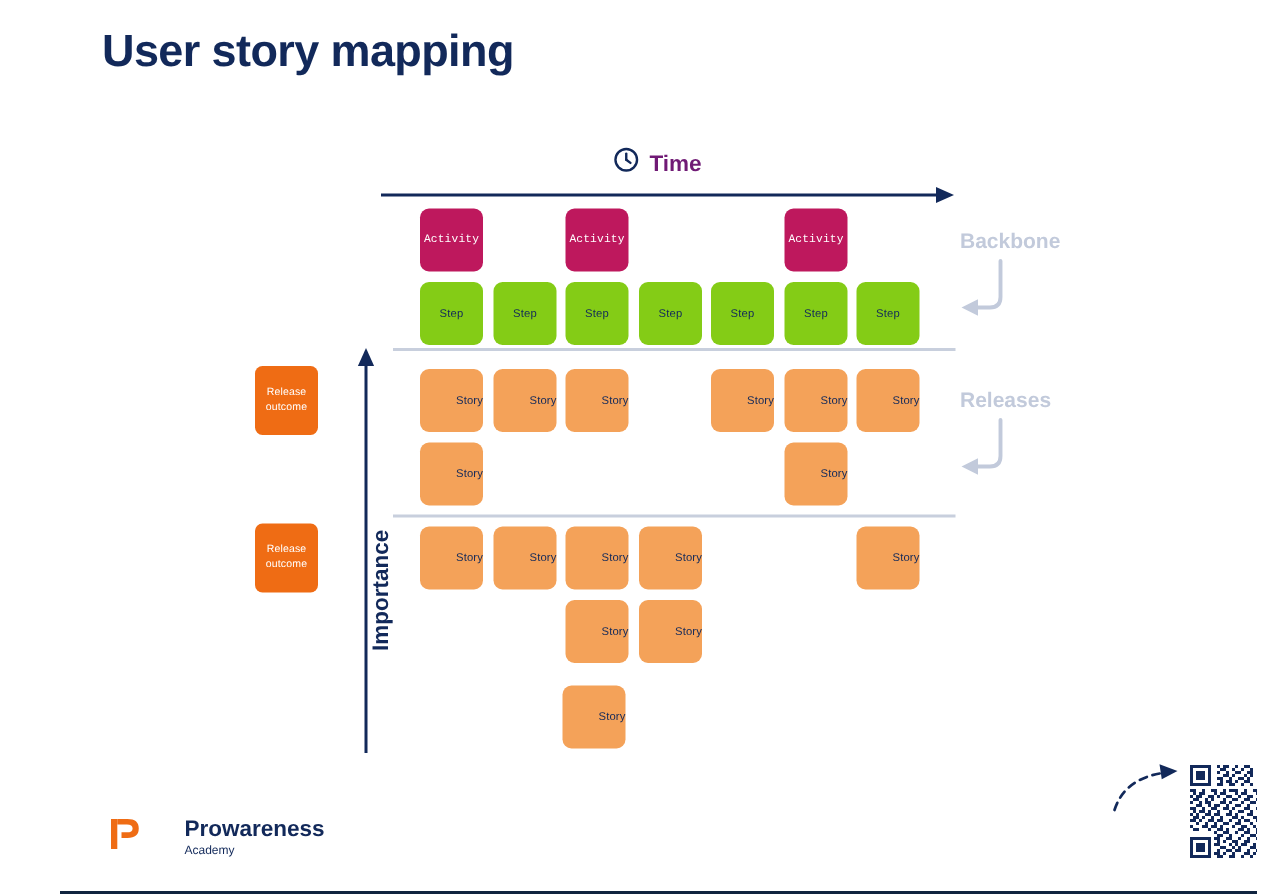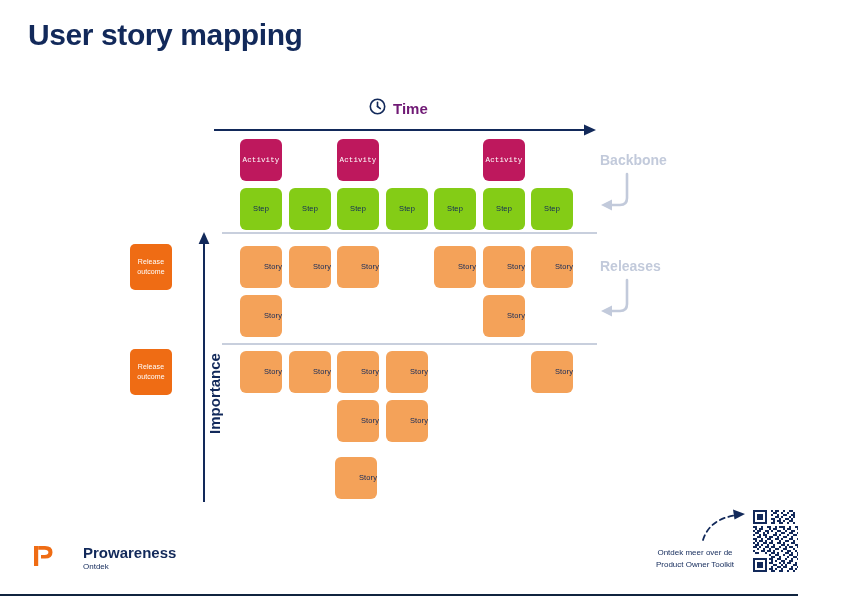--- a/index.html
+++ b/index.html
@@ -11,20 +11,21 @@
     font-family: "Liberation Sans", sans-serif;
   }
   #slide {
     position: relative;
     width: 798px;
     height: 596px;
     background: #ffffff;
     overflow: hidden;
     border-bottom: 2px solid #10243f;
     box-sizing: border-box;
+    margin-left: 40px;
   }
 
   
   #title {
     position: absolute;
     left: 28px;
     top: 18px;
     font-size: 30px;
     font-weight: bold;
     color: #12295a;
@@ -327,28 +328,24 @@
 
   <div id="logo">
     <span>
       <svg width="26" height="26" viewBox="0 0 26 26">
         <path d="M4 3 L4 23 L8.2 23 L8.2 3 Z" fill="#ef6c14"></path>
         <path d="M8.2 3 L15 3 Q22.5 3 22.5 9.3 Q22.5 15.6 15 15.6 L11 15.6 L11 11.9 L14.6 11.9 Q18.4 11.9 18.4 9.3 Q18.4 6.7 14.6 6.7 L8.2 6.7 Z" fill="#ef6c14"></path>
       </svg>
     </span>
     <span class="wordmark">
       <div class="name">Prowareness</div>
-      <div class="sub">Ontdek</div>
+      <div class="sub">Academy</div>
     </span>
   </div>
 
-  <div id="cta">
-    <div>Ontdek meer over de</div>
-    <div>Product Owner Toolkit</div>
-  </div>
   <div id="cta-arrow">
     <svg width="52" height="36" viewBox="0 0 52 36">
       <path d="M3 32 Q10 10 38 7" fill="none" stroke="#12295a" stroke-width="1.8" stroke-linecap="round" stroke-dasharray="5 4"></path>
       <polygon points="45,6 33,1.5 34.5,11.5" fill="#12295a"></polygon>
     </svg>
   </div>
   <div id="qr">
     <svg width="66" height="66" viewBox="0 0 33 33" shape-rendering="crispEdges">
       <rect width="33" height="33" fill="#ffffff"></rect>
       <g fill="#12295a">

